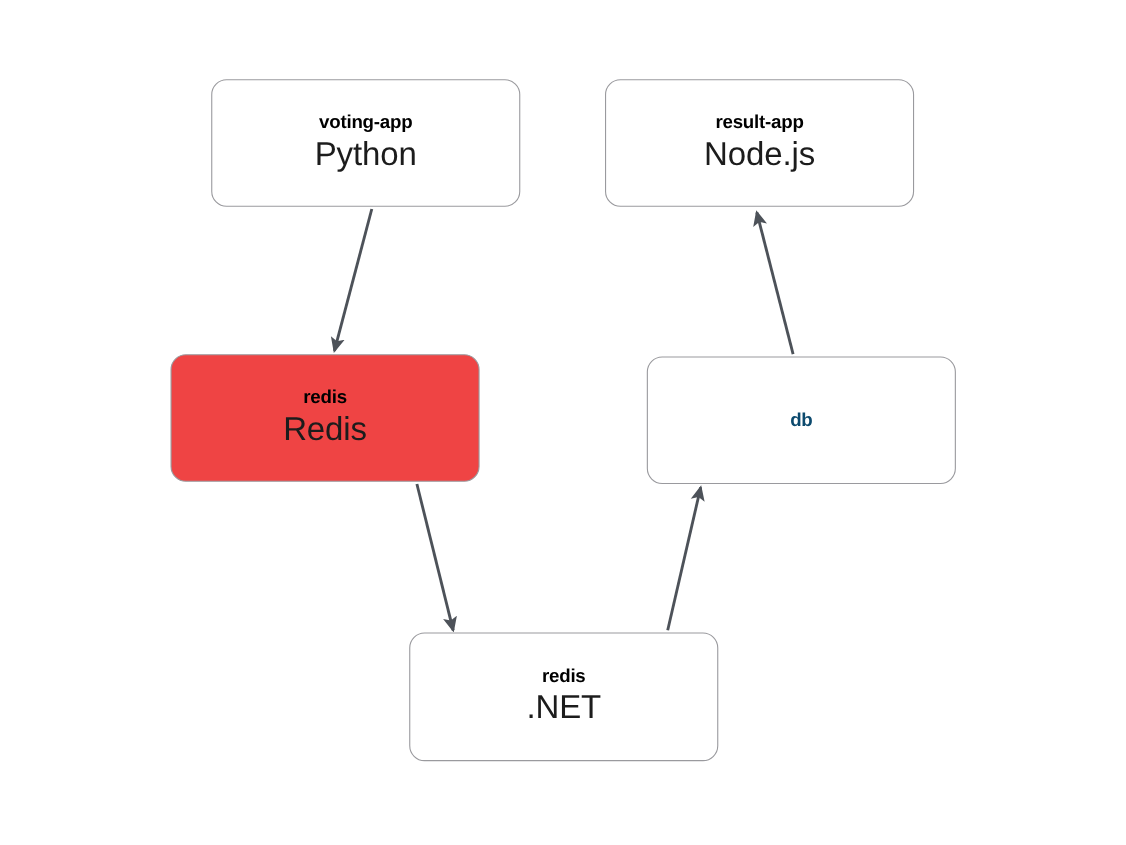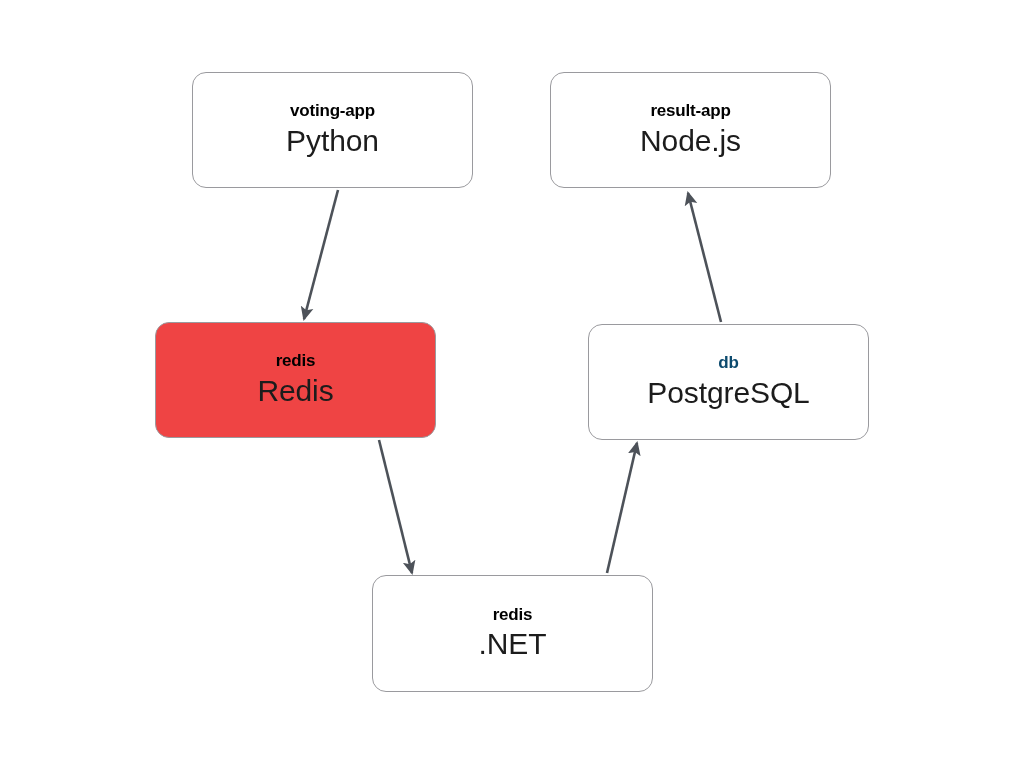--- a/index.html
+++ b/index.html
@@ -81,21 +81,20 @@
       <div class="node" style="left: 550px; top: 72px; width: 281px; height: 116px; background: rgb(255, 255, 255); border-color: rgb(154, 154, 158);">
         <div class="node-title" style="color: rgb(0, 0, 0);">result-app</div>
         <div class="node-subtitle">Node.js</div>
       </div>
       <div class="node" style="left: 155px; top: 322px; width: 281px; height: 116px; background: #ef4444; border-color: rgb(154, 154, 158);">
         <div class="node-title" style="color: rgb(0, 0, 0);">redis</div>
         <div class="node-subtitle">Redis</div>
       </div>
       <div class="node" style="left: 588px; top: 324px; width: 281px; height: 116px; background: rgb(255, 255, 255); border-color: rgb(154, 154, 158);">
         <div class="node-title" style="color: #0c4a6e;">db</div>
-        <div class="node-subtitle">PostgreSQL</div>
       </div>
       <div class="node" style="left: 372px; top: 575px; width: 281px; height: 117px; background: rgb(255, 255, 255); border-color: rgb(154, 154, 158);">
         <div class="node-title" style="color: rgb(0, 0, 0);">redis</div>
         <div class="node-subtitle">.NET</div>
       </div>
     </div>
 
 </div>
 
 </body></html>

